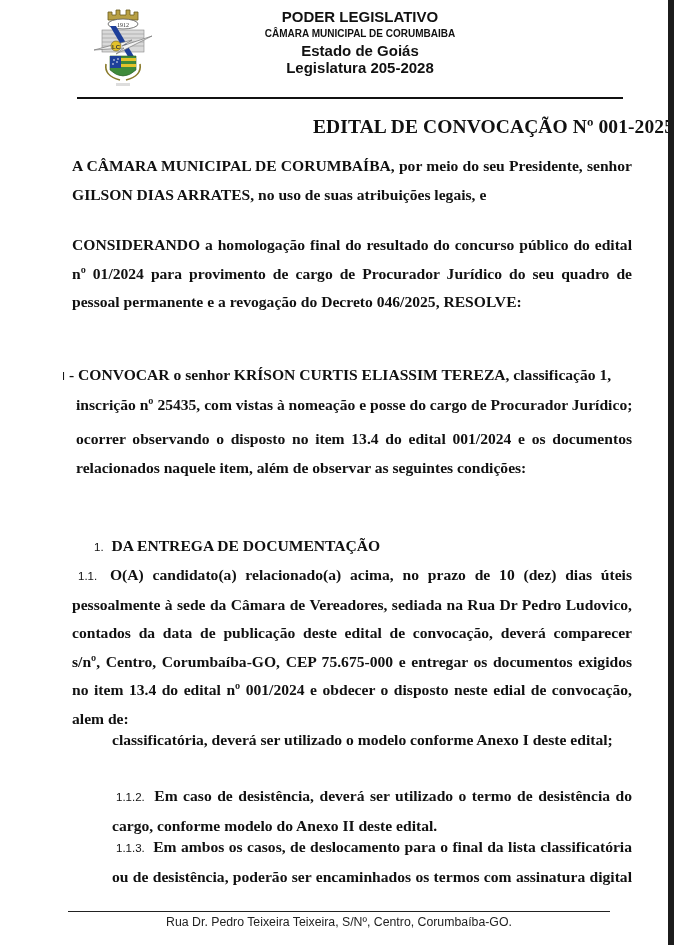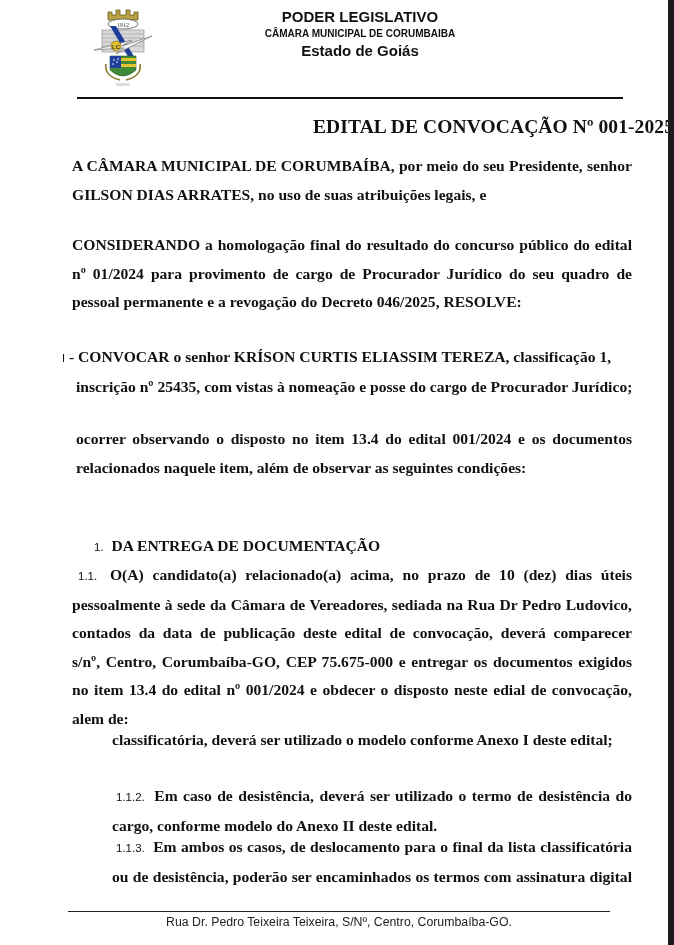--- a/index.html
+++ b/index.html
@@ -93,37 +93,38 @@
     <path d="M14 58 Q12 70 28 74" fill="none" stroke="#8a7a2a" stroke-width="1.6"></path>
     <path d="M48 58 Q50 70 34 74" fill="none" stroke="#8a7a2a" stroke-width="1.6"></path>
     <rect x="24" y="77" width="14" height="3" fill="#ddd"></rect>
   </svg>
 </div>
 
 <div class="header-text">
   <div>PODER LEGISLATIVO</div>
   <div class="h2">CÂMARA MUNICIPAL DE CORUMBAIBA</div>
   <div>Estado de Goiás</div>
+  <div>Legislatura 205-2028</div>
 </div>
 <div class="header-rule"></div>
 
 <div class="title">EDITAL DE CONVOCAÇÃO Nº 001-2025</div>
 
 <div class="para" style="left:72px; top:152px; width:560px;">
   <span class="jline">A CÂMARA MUNICIPAL DE CORUMBAÍBA, por meio do seu Presidente, senhor</span>
   <span class="line">GILSON DIAS ARRATES, no uso de suas atribuições legais, e</span>
 </div>
 
 <div class="para" style="left:72px; top:231px; width:560px;">
   <span class="jline">CONSIDERANDO a homologação final do resultado do concurso público do edital</span>
   <span class="jline">nº 01/2024 para provimento de cargo de Procurador Jurídico do seu quadro de</span>
   <span class="line">pessoal permanente e a revogação do Decreto 046/2025, RESOLVE:</span>
 </div>
 
-<div class="para" style="left:62px; top:343px; width:570px;">
+<div class="para" style="left:62px; top:361px; width:570px;">
   <span class="line">
     <span class="roman">I</span>
     <span>- CONVOCAR o senhor KRÍSON CURTIS ELIASSIM TEREZA, classificação 1,</span>
   </span>
   <span class="line" style="padding-left:14px;">inscrição nº 25435, com vistas à nomeação e posse do cargo de Procurador Jurídico;</span>
 </div>
 
 <div class="para" style="left:62px; top:425px; width:570px;">
   <span class="jline" style="padding-left:14px;">ocorrer observando o disposto no item 13.4 do edital 001/2024 e os documentos</span>
   <span class="line" style="padding-left:14px;">relacionados naquele item, além de observar as seguintes condições:</span>

